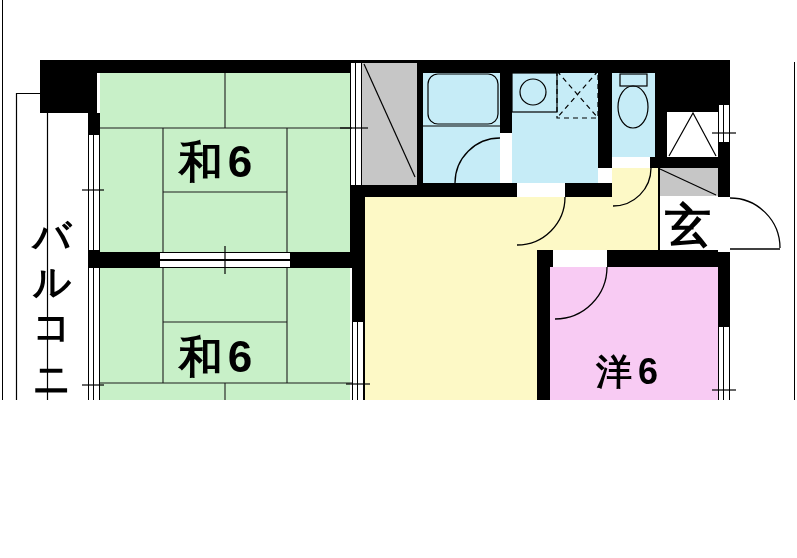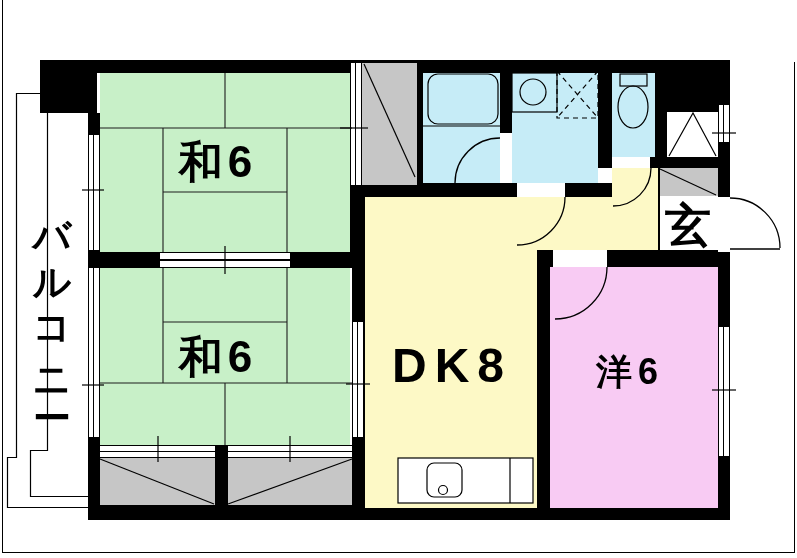--- a/index.html
+++ b/index.html
@@ -1,16 +1,16 @@
 <!DOCTYPE html>
 <html style="--wall: #000000; --tatami-green: #c8f0c8; --dk-yellow: #fdf9c6; --wet-cyan: #c6ecf7; --western-pink: #f8cbf3; --closet-gray: #c6c6c6;"><head>
 <meta charset="utf-8">
 <style>
   html,body{margin:0;padding:0;background:#fff;}
-  #plan{position:relative;width:797px;height:558px;background:#ffffff;overflow:hidden;
+  #plan{position:relative;width:797px;height:400px;background:#ffffff;overflow:hidden;
         font-family:"Liberation Sans", sans-serif;}
   .w{position:absolute;background:var(--wall,#000);}
   .f{position:absolute;}
   .v3{background:linear-gradient(to right,#000 0,#000 1px,#fff 1px,#fff 5px,#000 5px,#000 6px,#fff 6px,#fff 11px,#000 11px,#000 12px);}
   .h3{background:linear-gradient(to bottom,#000 0,#000 1px,#fff 1px,#fff 6px,#000 6px,#000 7px,#fff 7px,#fff 12px,#000 12px,#000 13px);}
   .h3b{background:linear-gradient(to bottom,#000 0,#000 1px,#fff 1px,#fff 7px,#000 7px,#000 9px,#fff 9px,#fff 15px,#000 15px,#000 16px);}
   .lbl{position:absolute;color:#000;line-height:1;white-space:nowrap;transform:translate(-50%,-50%);font-weight:600;}
   .lbl-v{position:absolute;color:#000;writing-mode:vertical-rl;text-orientation:mixed;line-height:1;font-weight:600;}
   svg{position:absolute;left:0;top:0;z-index:10;pointer-events:none;}
   .lblz{z-index:20;}
@@ -145,17 +145,16 @@
       <line x1="598" y1="71" x2="557" y2="118"></line>
     </g>
     <g stroke="#000" stroke-width="1.2" fill="none">
       <rect x="620" y="74" width="27" height="12"></rect>
       <ellipse cx="633" cy="107" rx="15" ry="21"></ellipse>
     </g>
   </svg>
 
   <div class="lbl lblz" style="left:218px;top:162px;font-size:44px;letter-spacing:5px;">和6</div>
   <div class="lbl lblz" style="left:218px;top:357px;font-size:44px;letter-spacing:5px;">和6</div>
-  <div class="lbl lblz" style="left:452px;top:366px;font-size:48px;letter-spacing:8px;">DK8</div>
   <div class="lbl lblz" style="left:630px;top:372px;font-size:36px;letter-spacing:6px;">洋6</div>
   <div class="lbl lblz" style="left:688px;top:225px;font-size:46px;">玄</div>
   <div class="lbl-v lblz" style="left:27px;top:168px;width:44px;height:260px;font-size:38px;letter-spacing:8px;text-align:center;">バルコニー</div>
 </div>
 
 </body></html>

